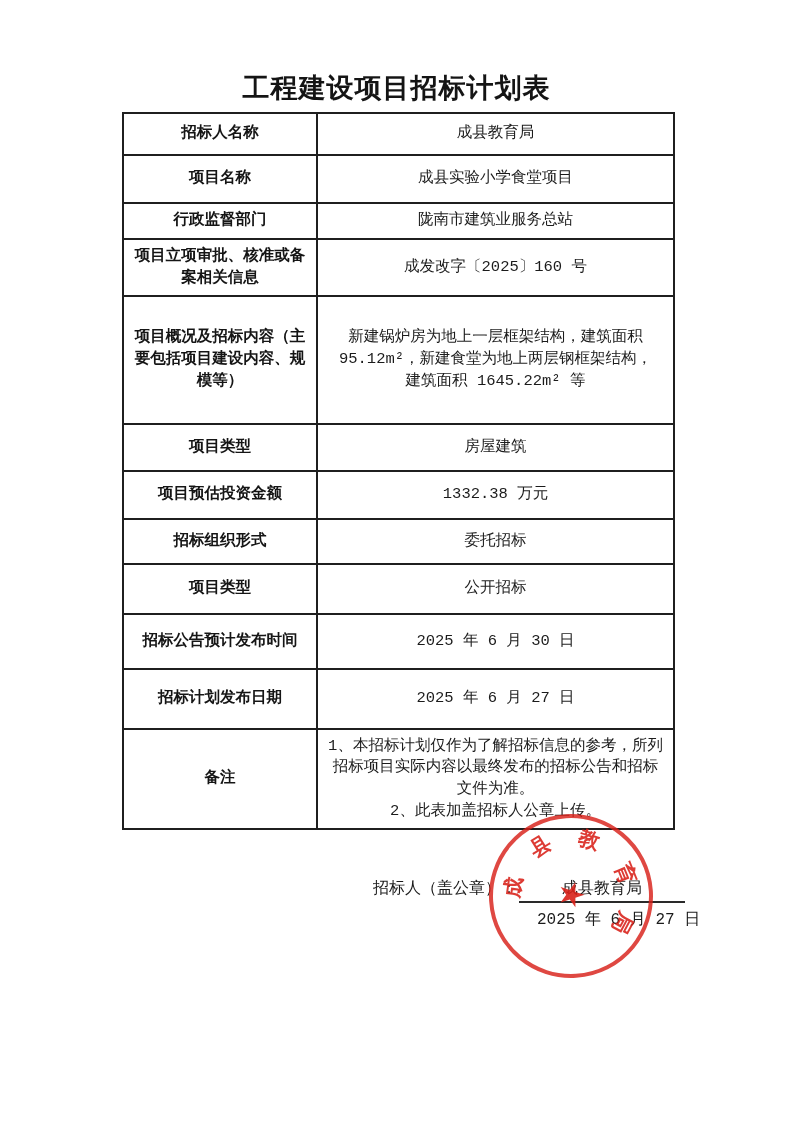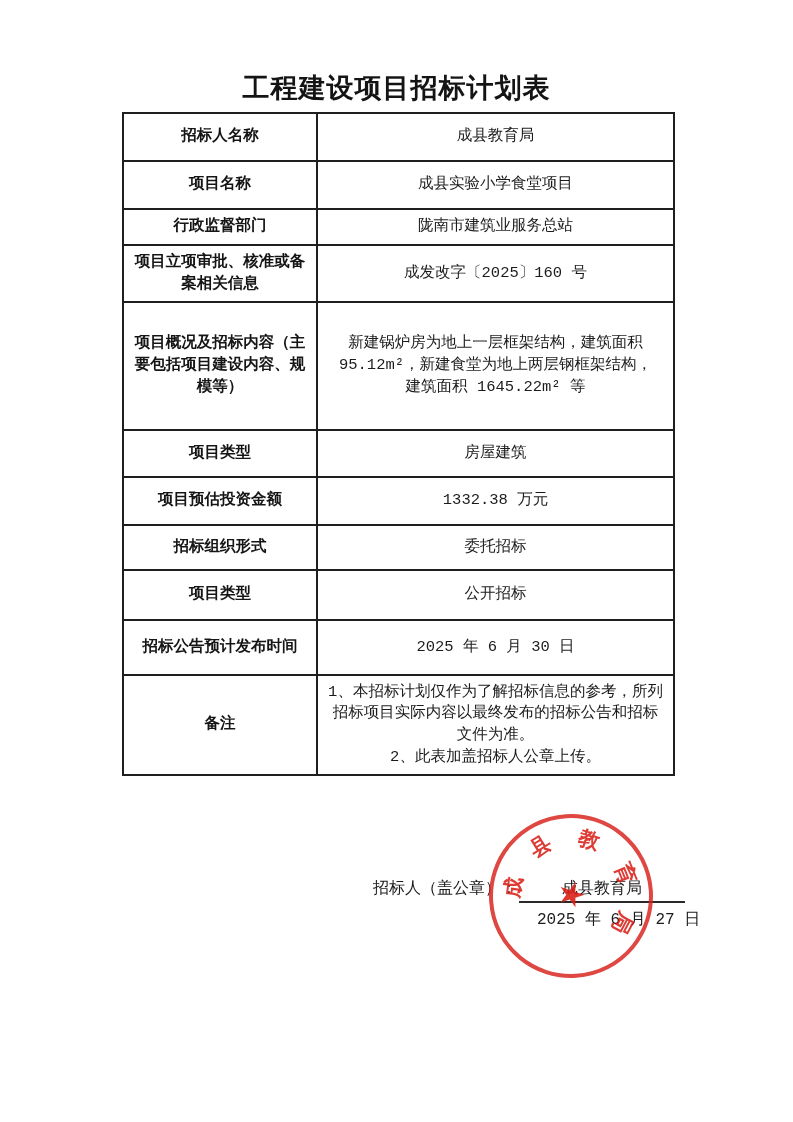--- a/index.html
+++ b/index.html
@@ -128,21 +128,21 @@
 </style>
 </head>
 <body>
 
 <div class="page">
 
   <h1 class="title">工程建设项目招标计划表</h1>
 
   <table class="plan-table">
     <tbody>
-      <tr style="height:48px">
+      <tr style="height:42px">
         <td class="cell-label">招标人名称</td>
         <td class="cell-value">成县教育局</td>
       </tr>
       <tr style="height:48px">
         <td class="cell-label">项目名称</td>
         <td class="cell-value">成县实验小学食堂项目</td>
       </tr>
       <tr style="height:36px">
         <td class="cell-label">行政监督部门</td>
         <td class="cell-value">陇南市建筑业服务总站</td>
@@ -167,20 +167,24 @@
         <td class="cell-label">招标组织形式</td>
         <td class="cell-value">委托招标</td>
       </tr>
       <tr style="height:50px">
         <td class="cell-label">项目类型</td>
         <td class="cell-value">公开招标</td>
       </tr>
       <tr style="height:55px">
         <td class="cell-label">招标公告预计发布时间</td>
         <td class="cell-value">2025 年 6 月 30 日</td>
+      </tr>
+      <tr style="height:60px">
+        <td class="cell-label">招标计划发布日期</td>
+        <td class="cell-value">2025 年 6 月 27 日</td>
       </tr>
       <tr style="height:100px">
         <td class="cell-label">备注</td>
         <td class="cell-value cell-remark">1、本招标计划仅作为了解招标信息的参考，所列招标项目实际内容以最终发布的招标公告和招标文件为准。
 2、此表加盖招标人公章上传。</td>
       </tr>
     </tbody>
   </table>
 
   <div class="sign-line">

